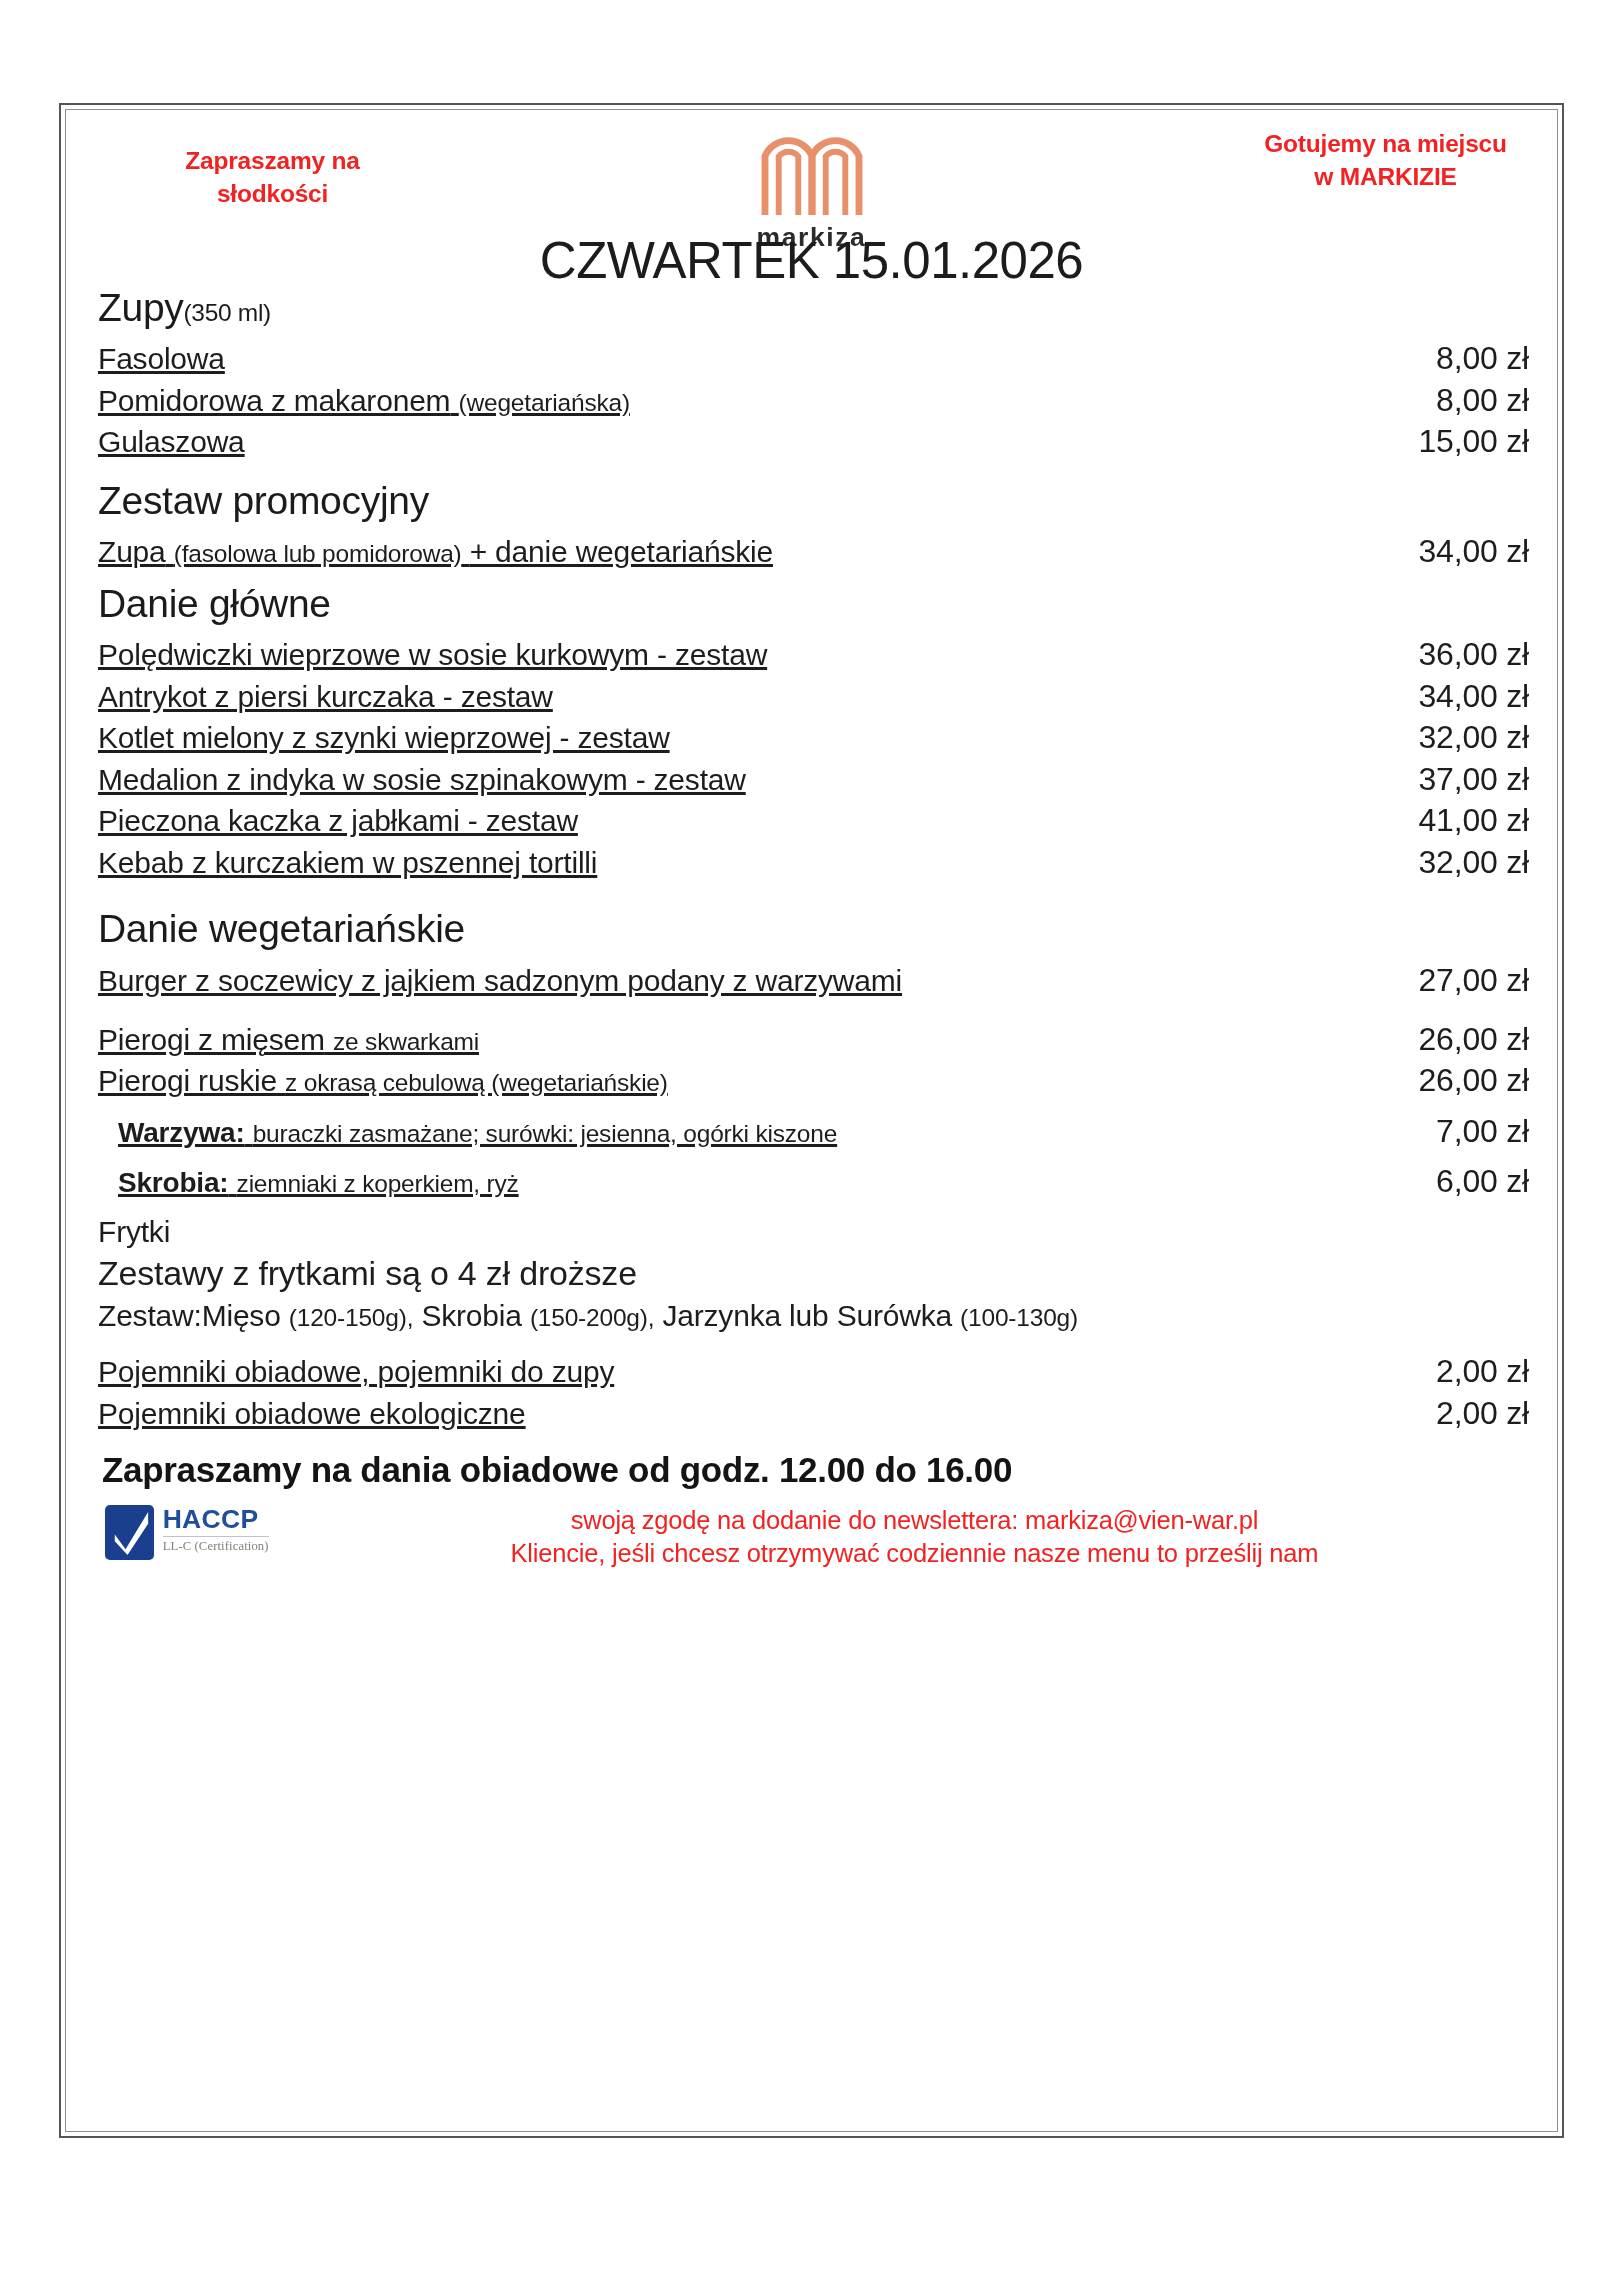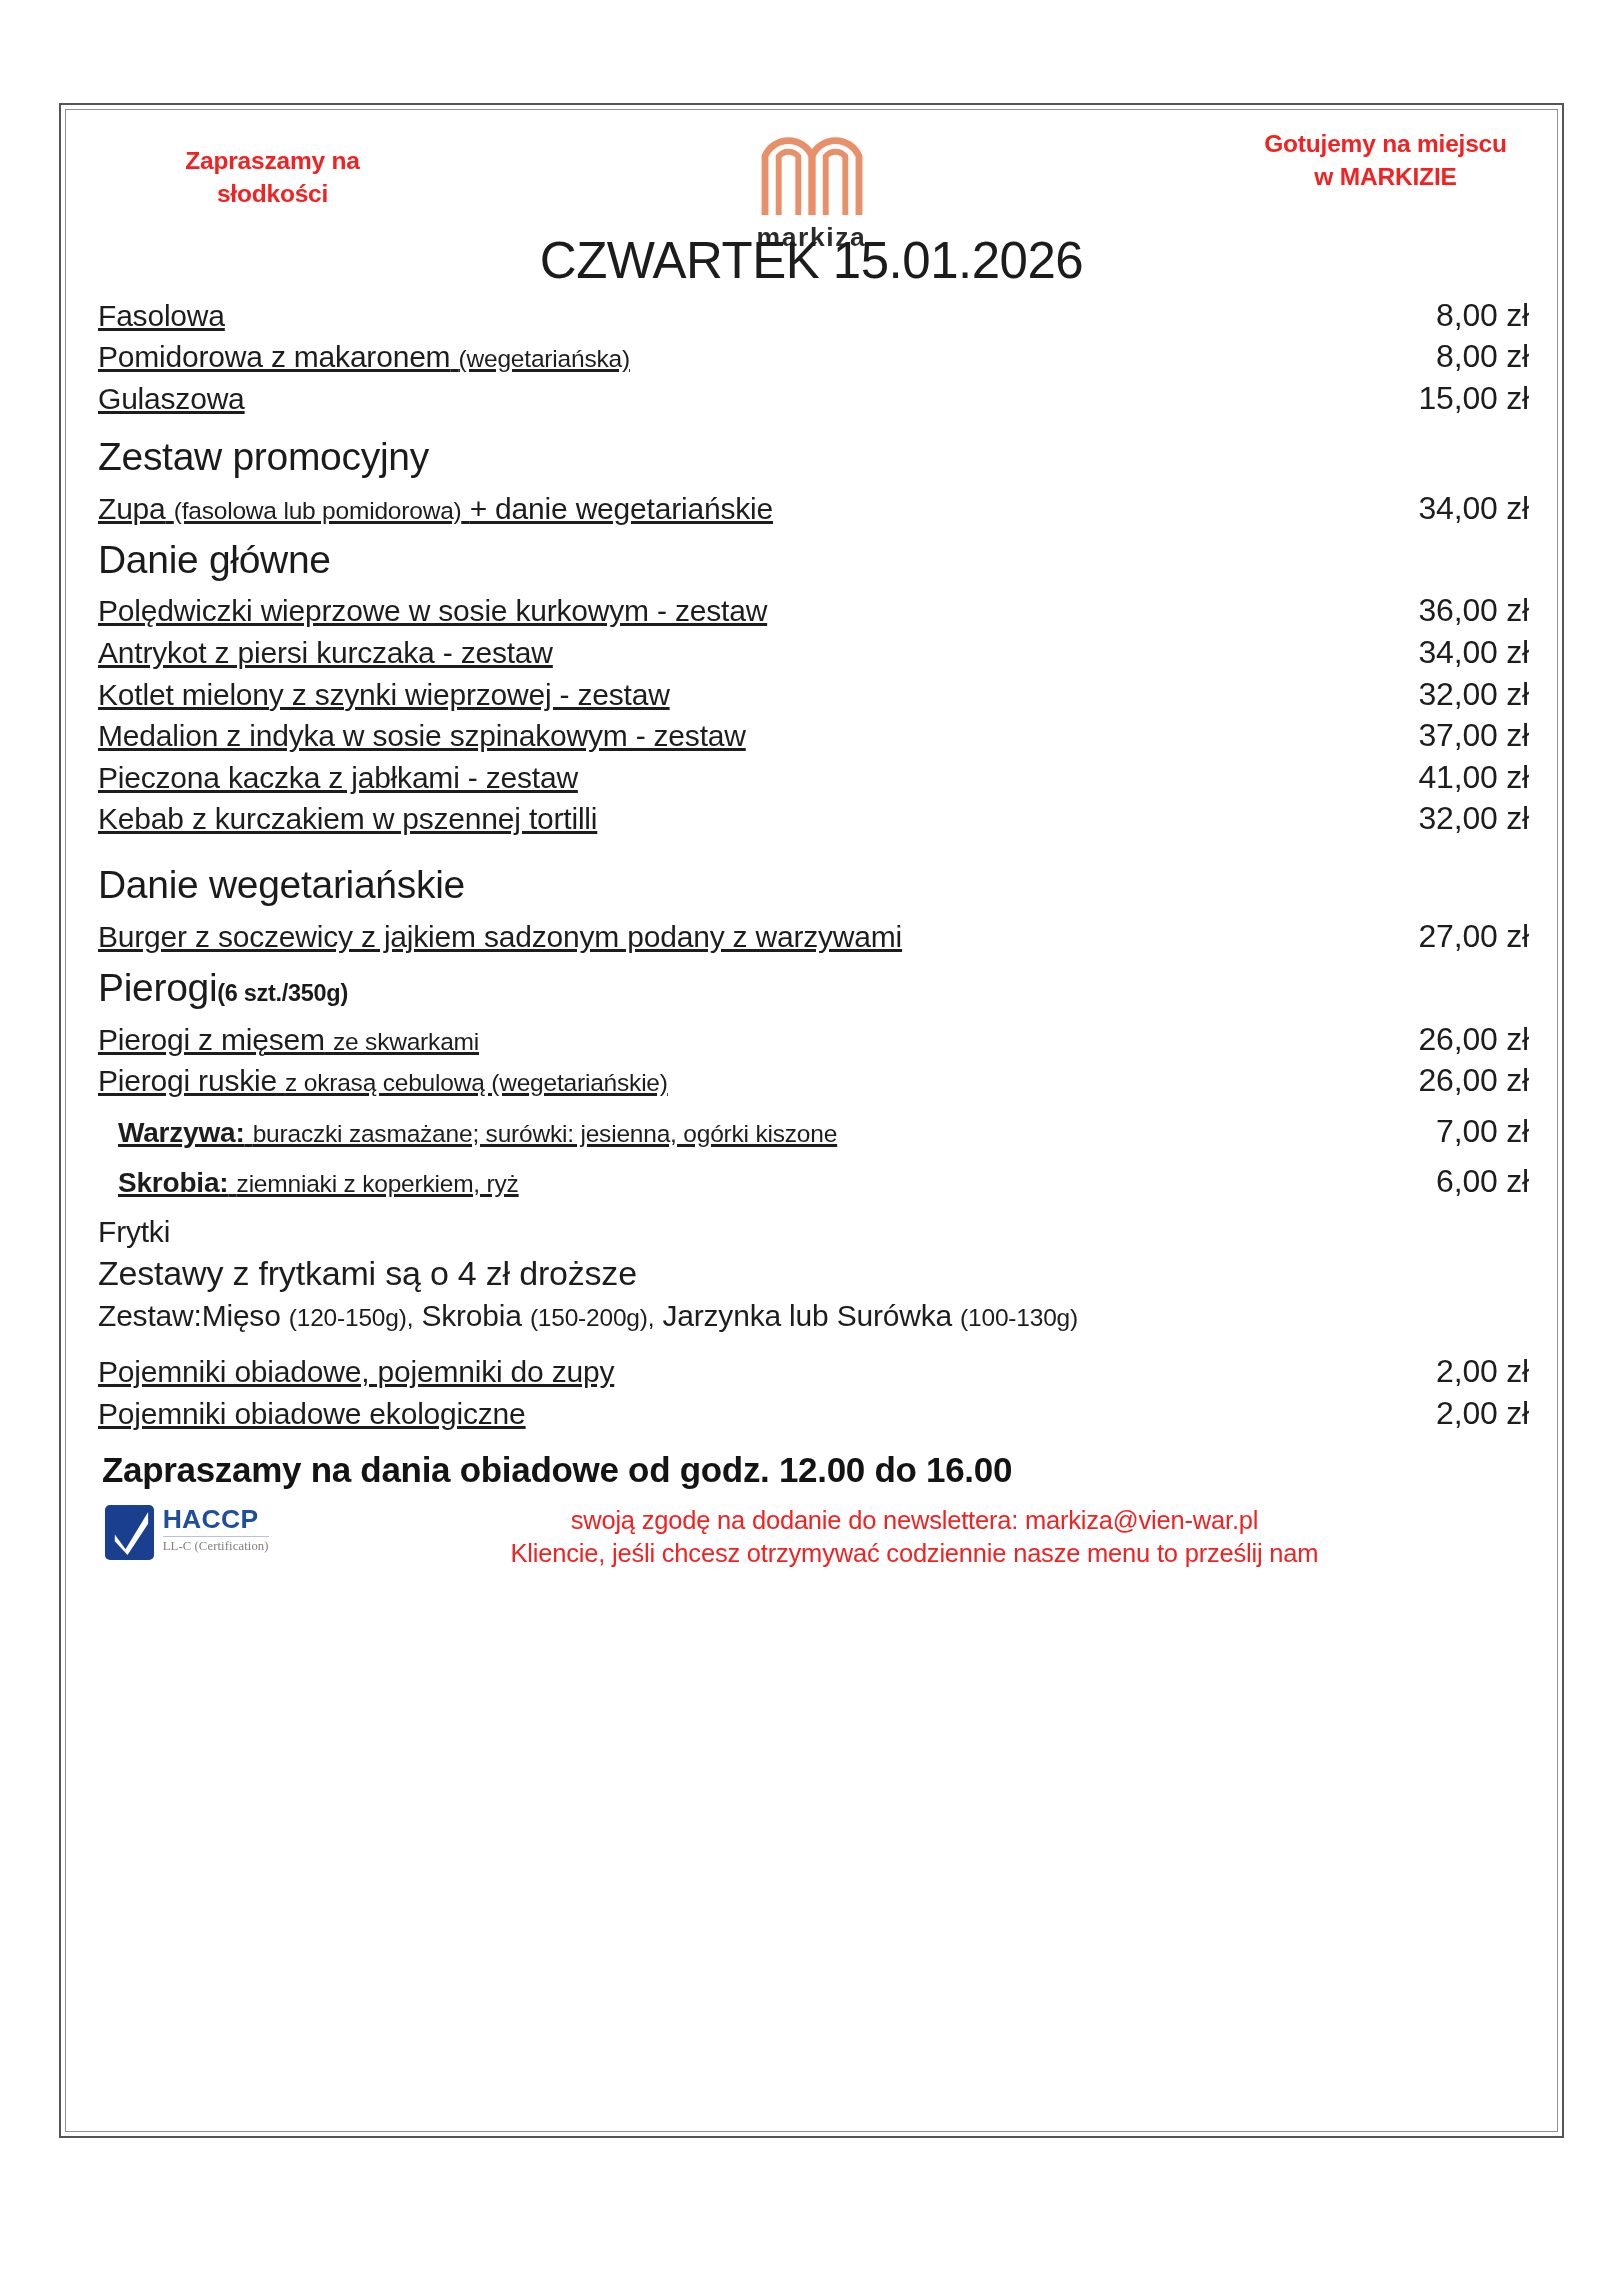--- a/index.html
+++ b/index.html
@@ -256,20 +256,23 @@
         <div class="logo-word">markiza</div>
       </div>
 
       <div style="position:absolute;left:0;right:0;top:120px;">
         <div class="daytitle">CZWARTEK 15.01.2026</div>
       </div>
     </div>
 
     <div class="body">
 
+      <div class="sec-head">
+        <span>Zupy</span><span class="sub">(350 ml)</span>
+      </div>
       <div class="gap-s"></div>
 
       <div class="row">
         <div class="name">
           <span>Fasolowa</span>
           <span class="lite"></span>
         </div>
         <div class="price">8,00 zł</div>
       </div>
 
@@ -338,23 +341,20 @@
       <div class="sec-head">Danie wegetariańskie</div>
       <div class="gap-s"></div>
 
       <div class="row">
         <div class="name">Burger z soczewicy z jajkiem sadzonym podany z warzywami</div>
         <div class="price">27,00 zł</div>
       </div>
 
       <div class="gap-s"></div>
 
-      <div class="sec-head">
-        <span>Pierogi</span><span class="sub" style="font-weight:bold;font-size:23.5px;">(6 szt./350g)</span>
-      </div>
       <div class="gap-s"></div>
 
       <div class="row">
         <div class="name">
           <span>Pierogi z mięsem</span>
           <span class="lite">ze skwarkami</span>
         </div>
         <div class="price">26,00 zł</div>
       </div>
       <div class="row">

